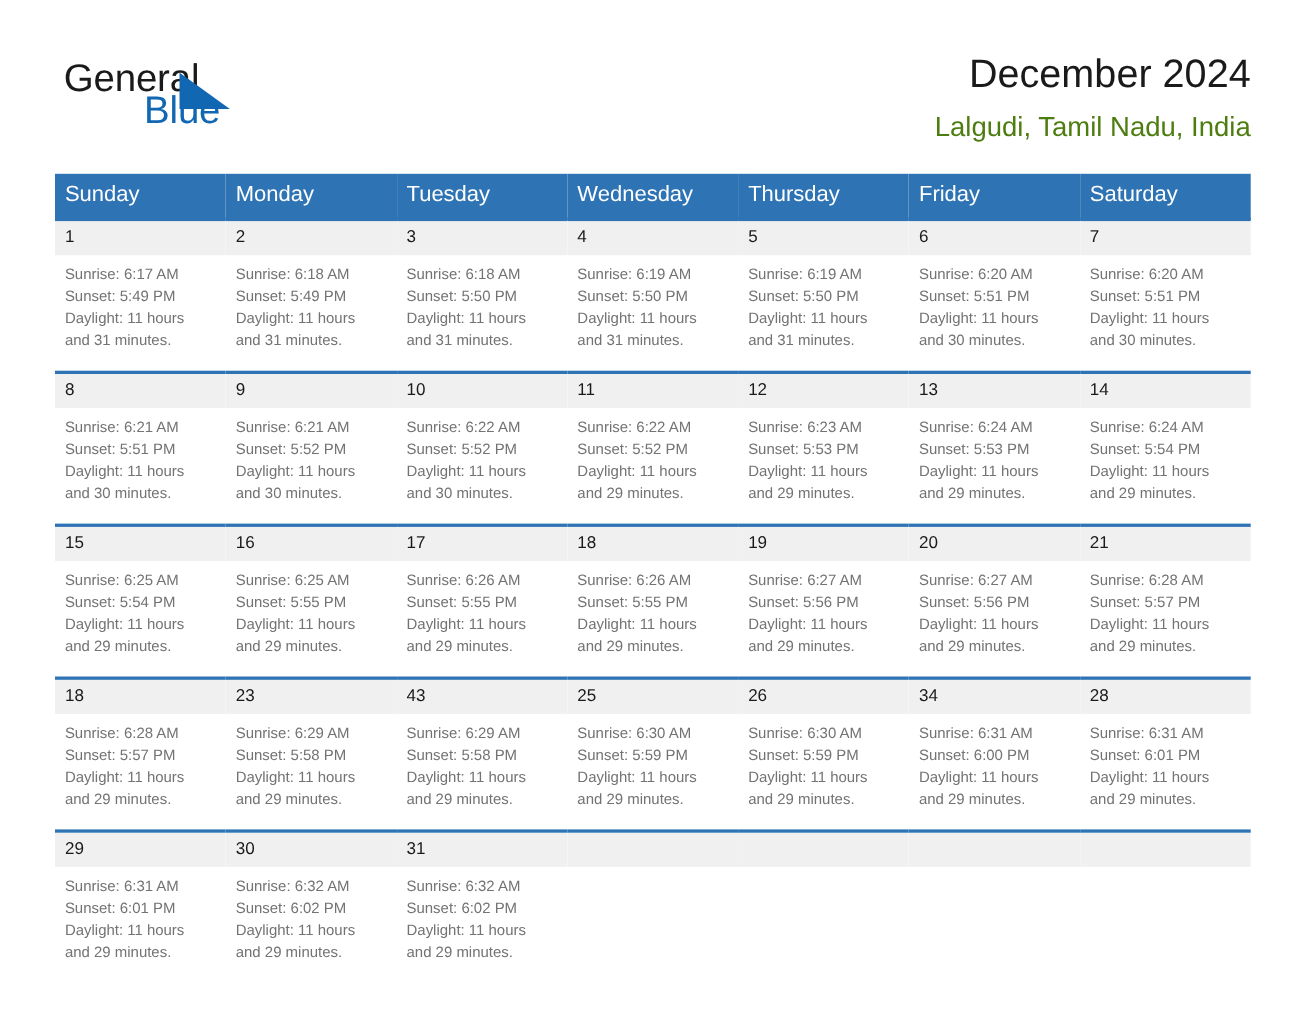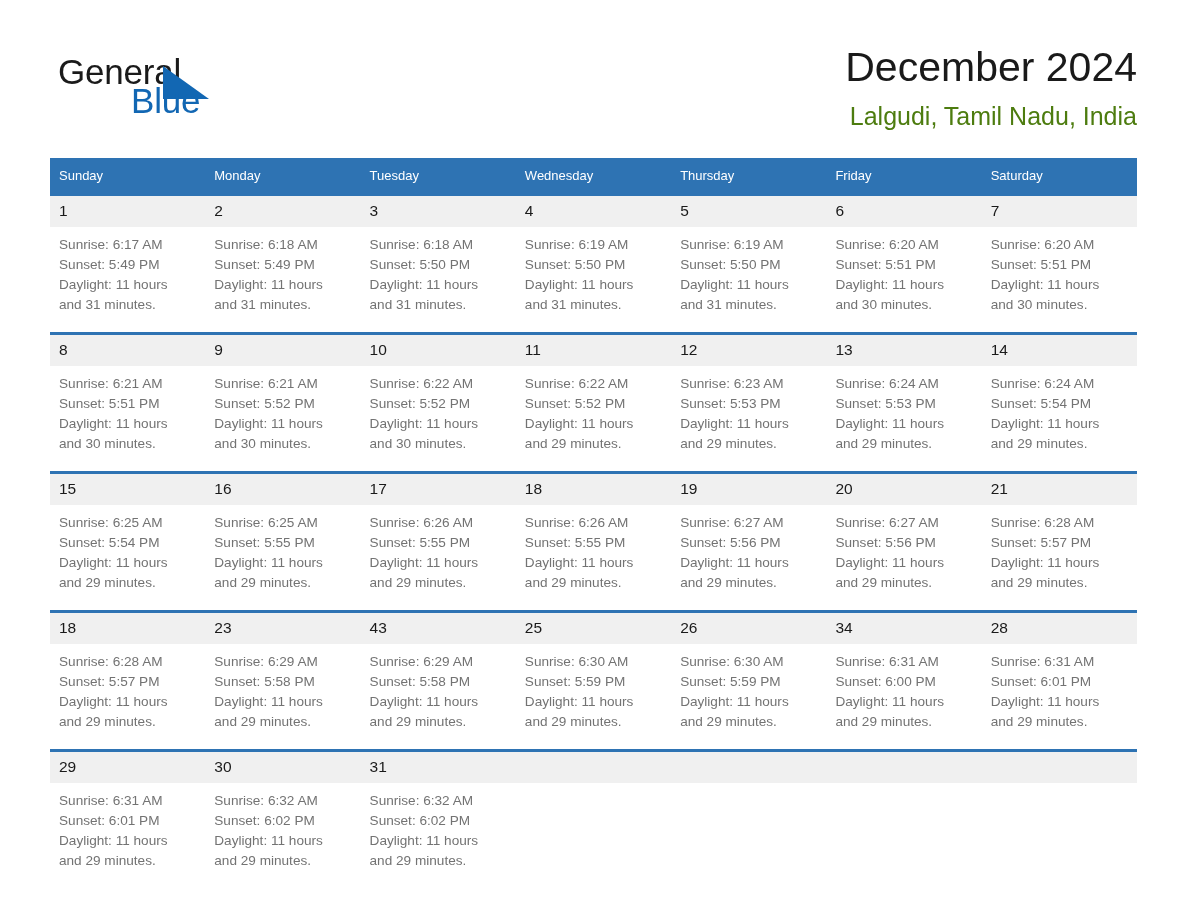--- a/index.html
+++ b/index.html
@@ -65,21 +65,21 @@
     height: 33px;
   }
 
   .title-wrap {
     position: absolute;
     right: 0;
     top: 0;
     text-align: right;
   }
   .cal-title {
-    font-size: 41px;
+    font-size: 36px;
     line-height: 54px;
     color: #1a1a1a;
     font-weight: 400;
     white-space: nowrap;
   }
   .cal-subtitle {
     margin-top: 6px;
     font-size: 25px;
     line-height: 32px;
     color: #4d7c0f;
@@ -94,21 +94,21 @@
     top: 158px;
     width: 1087px;
     border-collapse: collapse;
     table-layout: fixed;
   }
   .calendar col { width: 155.28px; }
 
   thead th {
     background: #2e73b3;
     color: #ffffff;
-    font-size: 13px;
+    font-size: 20px;
     font-weight: 400;
     text-align: left;
     padding: 8px 0 9px 9px;
     height: 18px;
     vertical-align: middle;
   }
 
   tbody tr.week-row > td {
     padding: 0;
     vertical-align: top;

